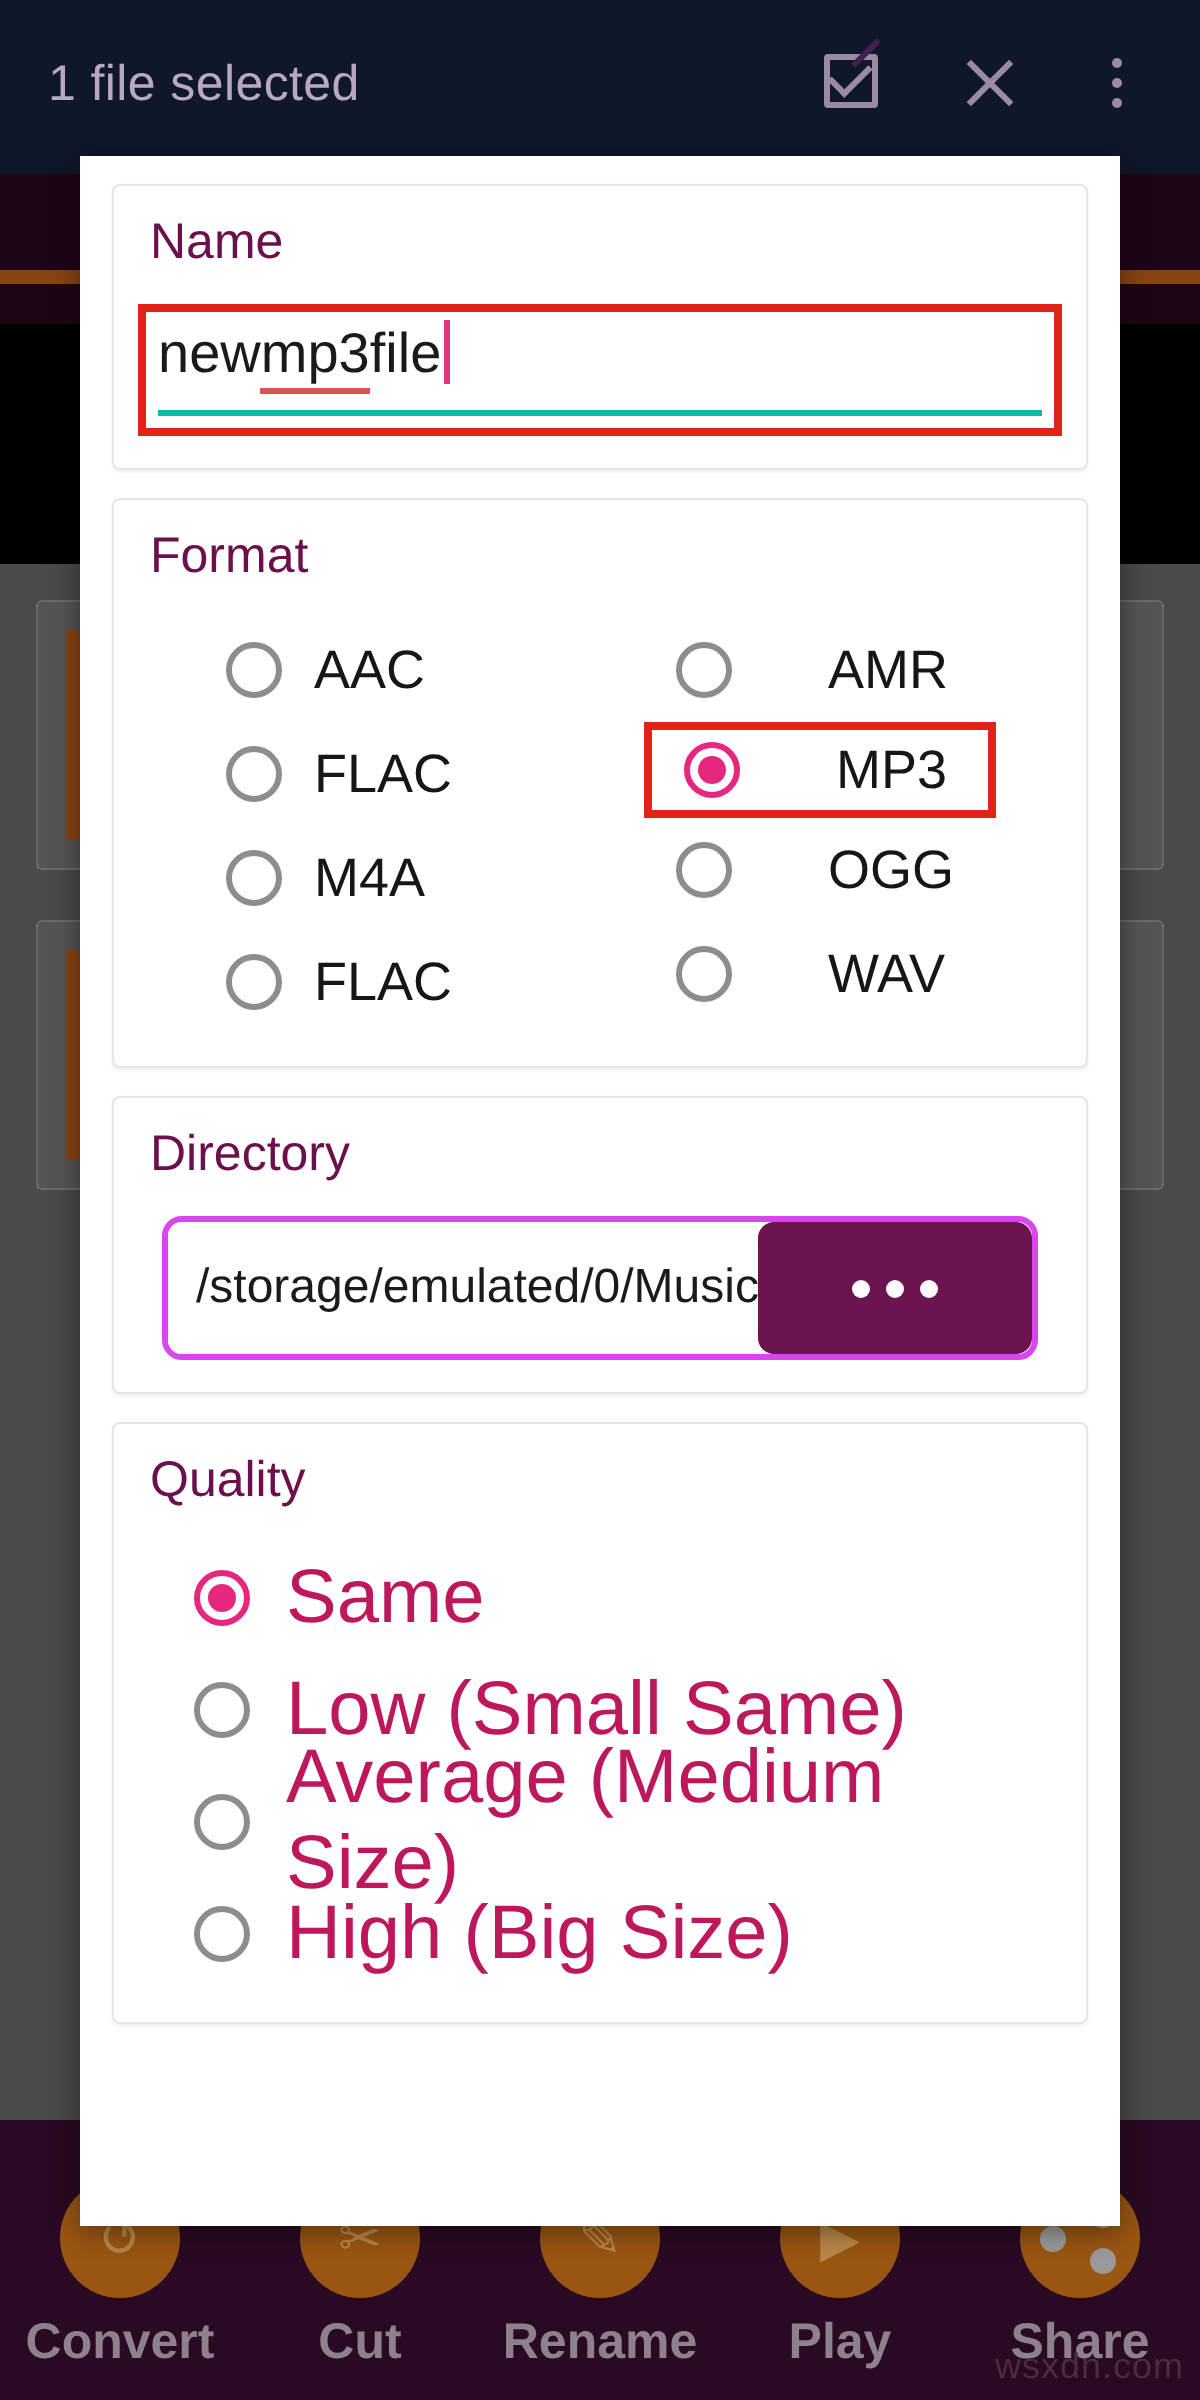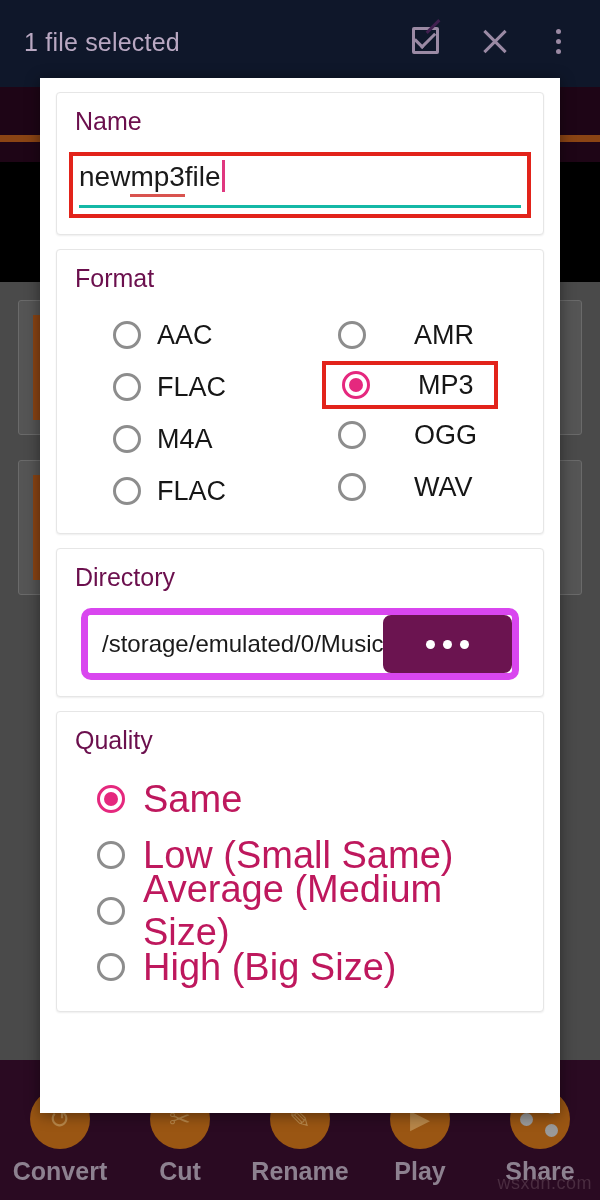--- a/index.html
+++ b/index.html
@@ -145,21 +145,21 @@
     background: #e5287e; border-radius: 50%;
   }
   .radio-label { font-size: 27px; color: #161616; white-space: nowrap; }
   .radio-row.boxed {
     border: 4px solid #e2231a; padding-left: 12px; margin-left: 0;
     width: 176px; height: 48px;
   }
 
   
   .dir-wrap {
-    display: flex; align-items: stretch; border: 7px solid #d946ef;
+    display: flex; align-items: stretch; border: 3px solid #d946ef;
     border-radius: 10px; height: 72px; overflow: hidden; margin: 0 6px;
   }
   .dir-value {
     flex: 1 1 auto; display: flex; align-items: center; padding-left: 14px;
     font-size: 24px; color: #1a1a1a; background: #fff; white-space: nowrap;
   }
   .dir-browse {
     width: 150px; background: #6b1450; border-radius: 8px;
     display: flex; align-items: center; justify-content: center; gap: 8px;
   }

